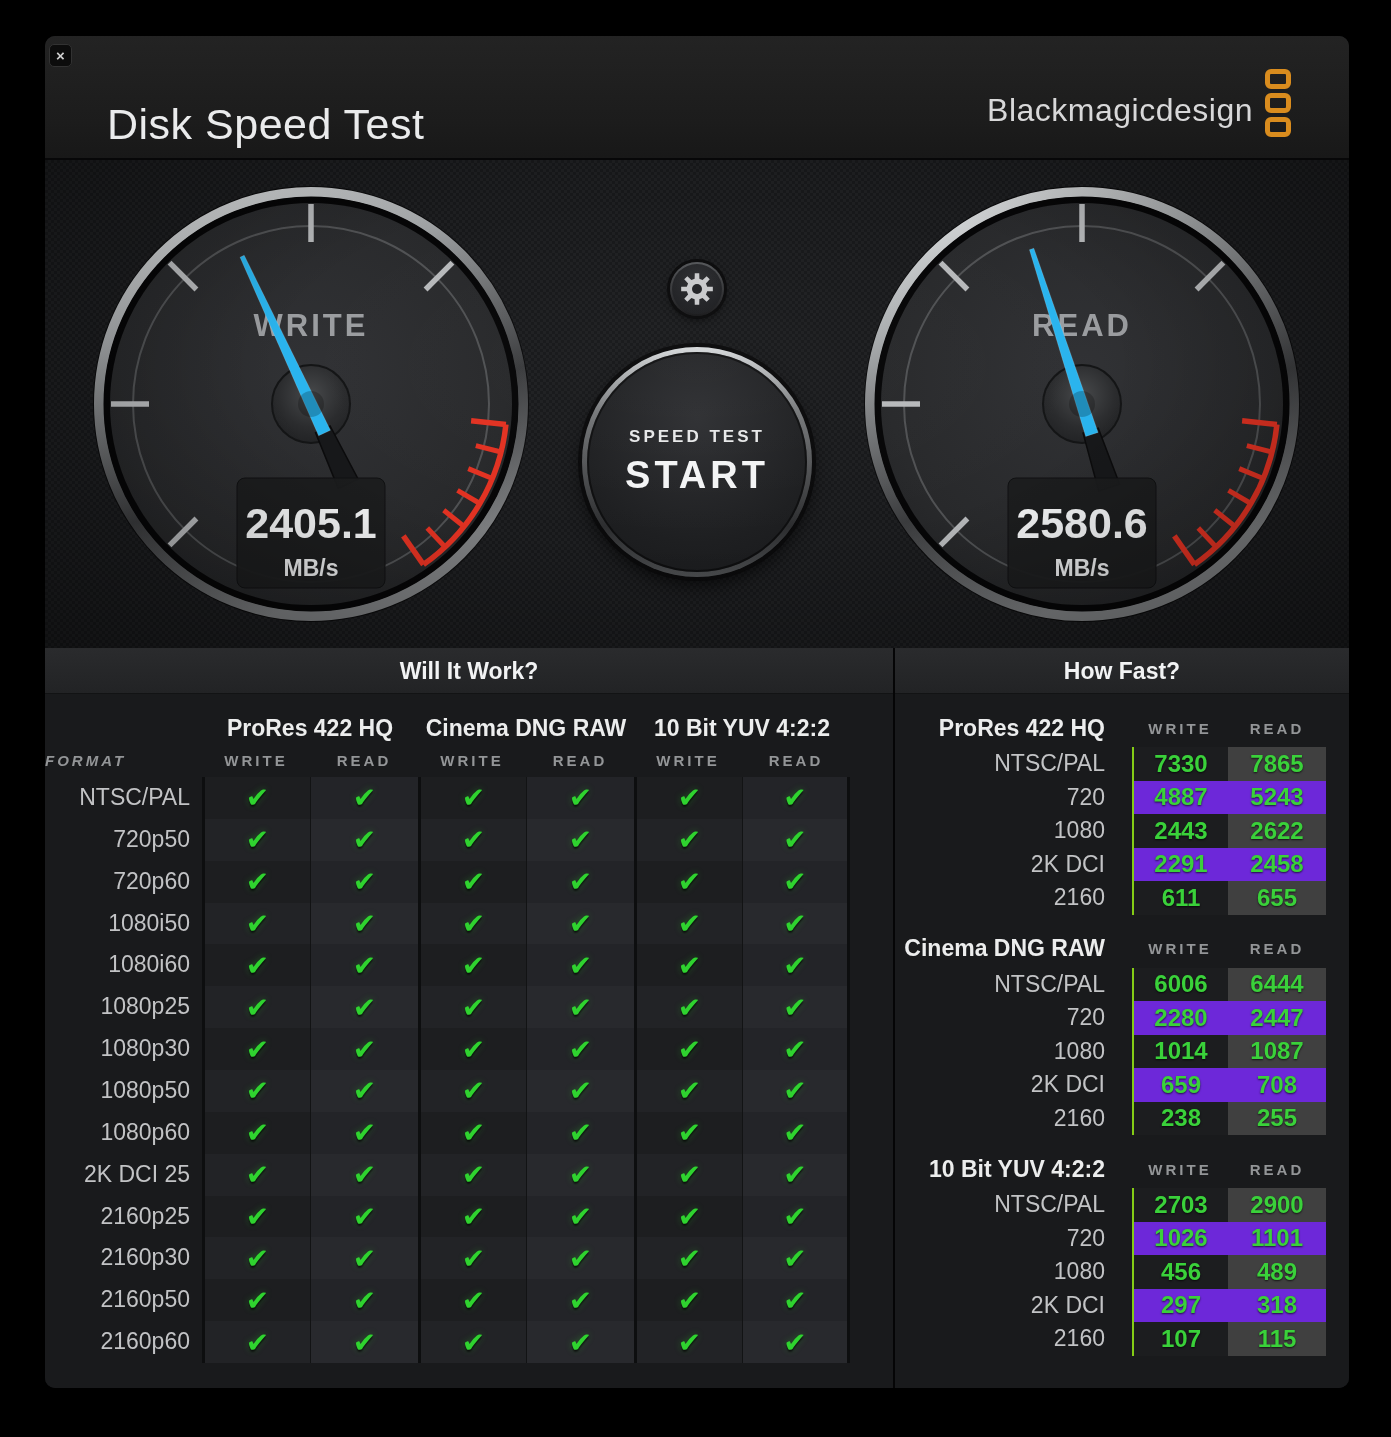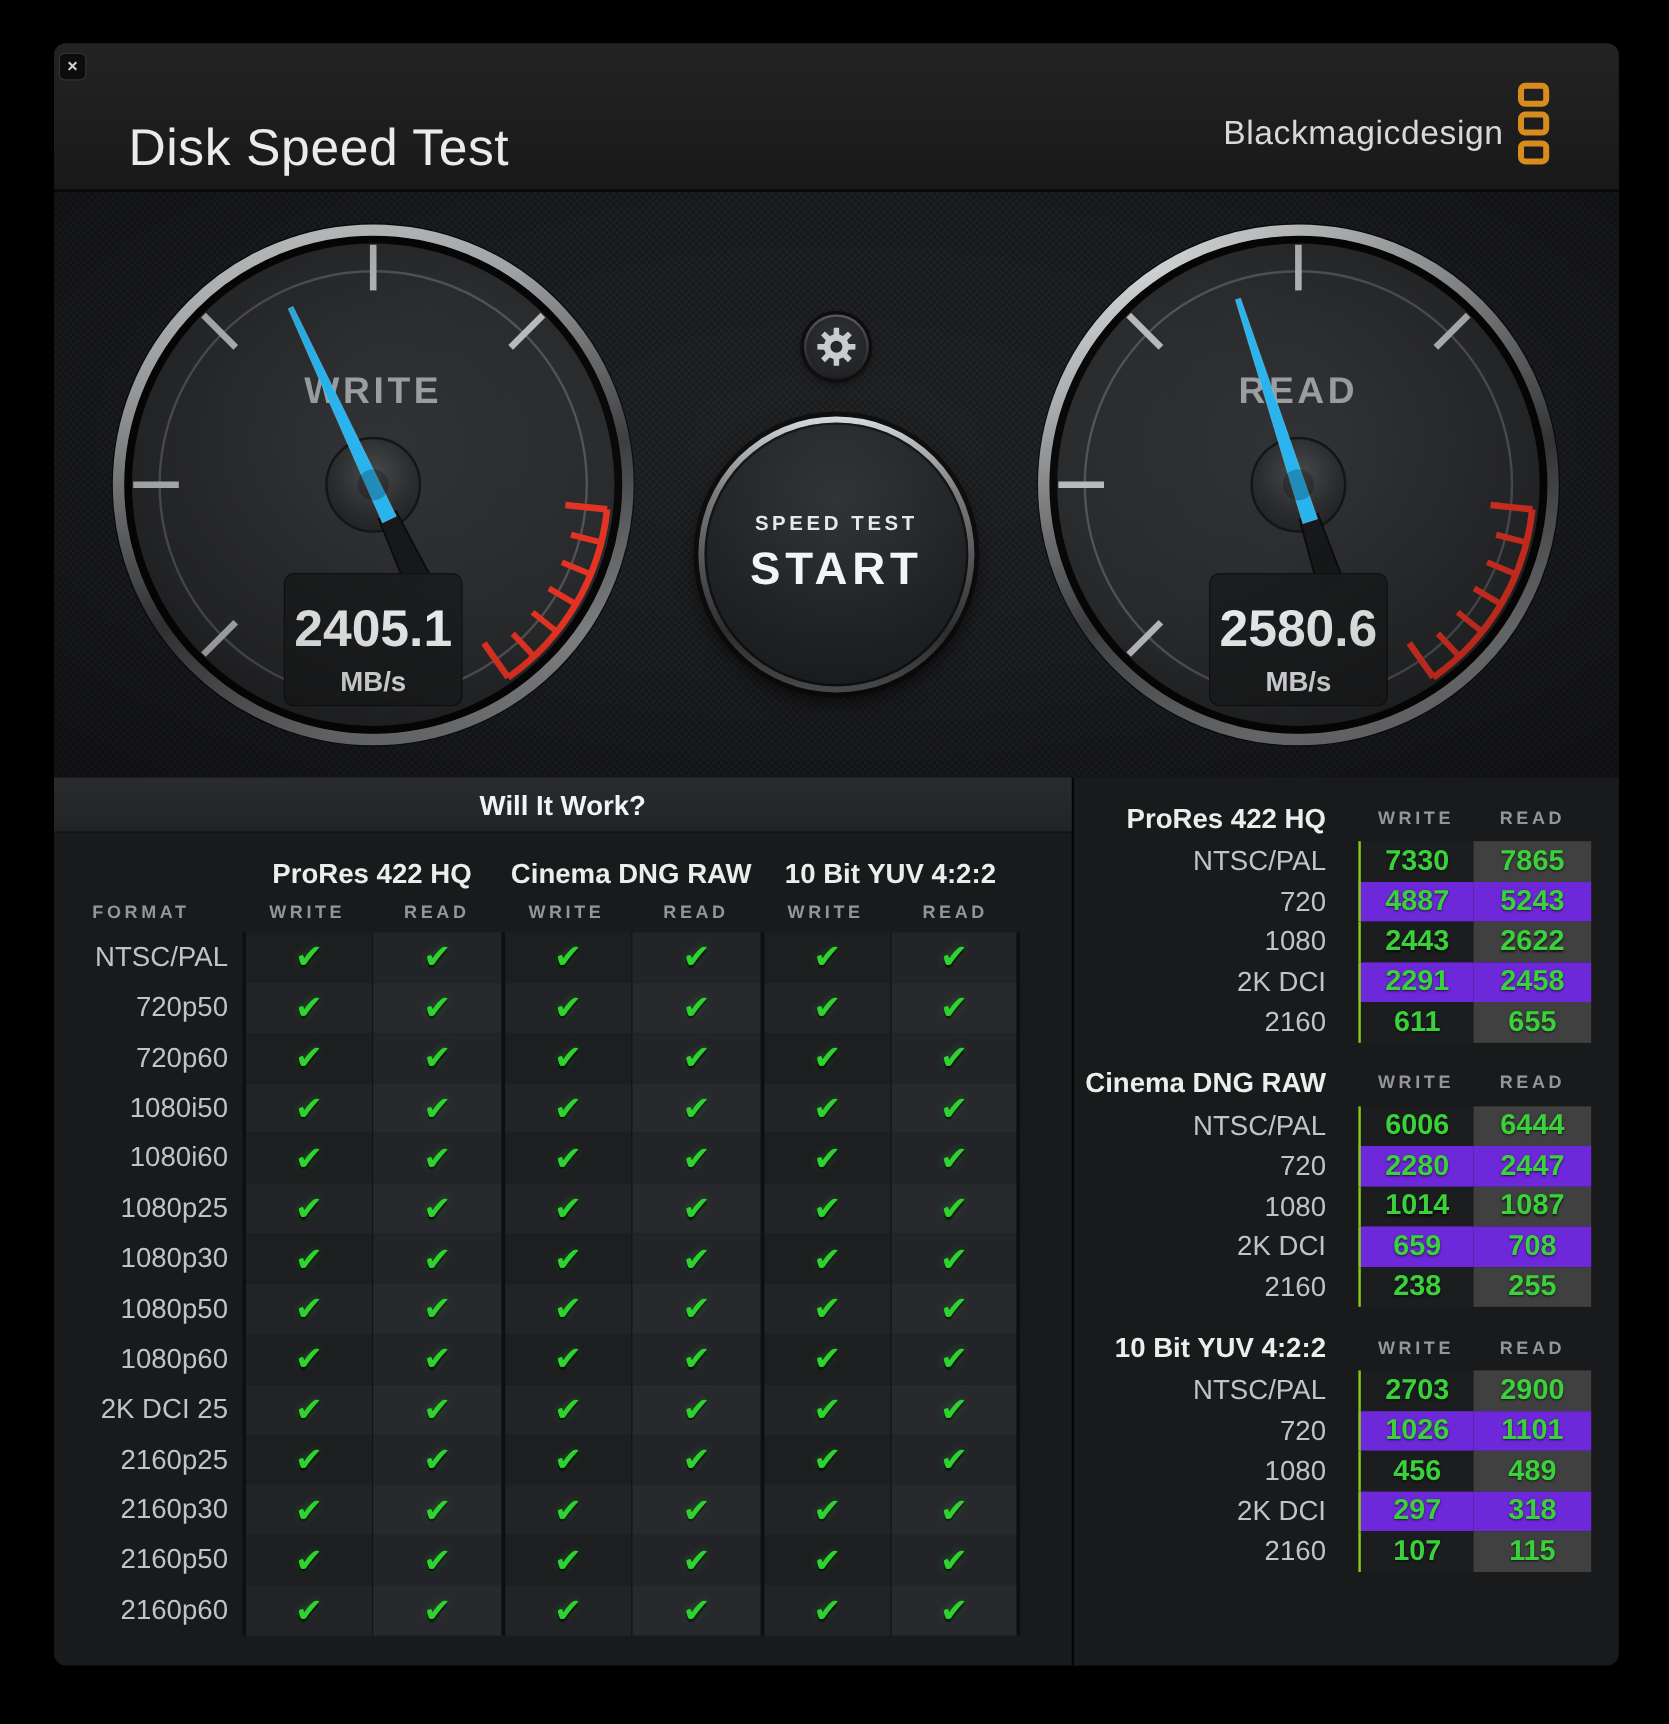--- a/index.html
+++ b/index.html
@@ -24,21 +24,21 @@
     color:#cfcfcf; font-size:15px; font-weight:bold; line-height:20px;
     text-align:center; padding:0; cursor:pointer;
   }
   .app-title {
     position:absolute; left:50px; top:76px; margin:12px;
     font-size:43px; font-weight:400; color:#eaebec; letter-spacing:0.5px;
     transform:translateY(-50%);
   }
   .brand { position:absolute; right:58px; top:67px; transform:translateY(-50%);
            display:flex; align-items:center; gap:12px; }
-  .brand-text { font-size:28px; font-weight:400; color:#d8d8d9; letter-spacing:0.5px;margin-top:15px; }
+  .brand-text { font-size:32px; font-weight:400; color:#d8d8d9; letter-spacing:0.5px;margin-top:15px; }
   .brand-squares { display:flex; flex-direction:column; gap:4px; }
   .brand-squares .sq {
     width:26px; height:20px; border:5px solid #d98c1e; border-radius:6px; display:block;
   }
 
   
   .gauge-panel {
     position:absolute; left:0; top:124px; width:1304px; height:488px;
     background-color:#17181a;
     background-image:
@@ -94,21 +94,21 @@
     border-bottom:1px solid #121314;
   }
 
   
   .wgrid-row { display:grid; grid-template-columns:157px repeat(6,108px); }
   .whead { height:50px; align-items:end; padding-bottom:2px; }
   .whead .gh { text-align:center; font-size:23px; font-weight:bold; color:#eceded; }
   .whead .g1 { grid-column:2/4; } .whead .g2 { grid-column:4/6; } .whead .g3 { grid-column:6/8; }
   .wsub { height:33px; align-items:center; }
   .wsub .sh { text-align:center; font-size:15px; font-weight:600; letter-spacing:3px; color:#939597; }
-  .wsub .sh.fmt { text-align:center; padding-right:12px; }
+  .wsub .sh.fmt { text-align:left; padding-right:12px;font-style:italic; }
   .wrow { height:41.86px; }
   .wrow .fmt {
     text-align:right; padding-right:12px; font-size:23px; color:#c2c3c5;
     line-height:41.86px; white-space:nowrap;
   }
   .wrow .chk { display:flex; align-items:center; justify-content:center; }
   .wrow .chk.w { background:#1d1e20; border-left:3px solid #0d0e0f; }
   .wrow .chk.r { background:#232428; border-left:1px solid #121314; }
   .wrow.even .chk.w { background:#222326; }
   .wrow.even .chk.r { background:#28292d; }
@@ -585,20 +585,21 @@
               <div class="chk r last">
                 <span class="check">✔</span>
               </div>
             </div>
           </div>
       </section>
 
       <div class="tables-divider"></div>
 
       <section class="fast-panel">
+        <div class="strip">How Fast?</div>
         <div id="fast-sections">
             <div class="fast-section">
               <div class="fs-grid fs-header">
                 <div class="fs-name">ProRes 422 HQ</div>
                 <div class="fs-col">WRITE</div>
                 <div class="fs-col">READ</div>
               </div>
               <div class="fs-grid fs-row">
                 <div class="fs-label">NTSC/PAL</div>
                 <div class="fs-val w">7330</div>

